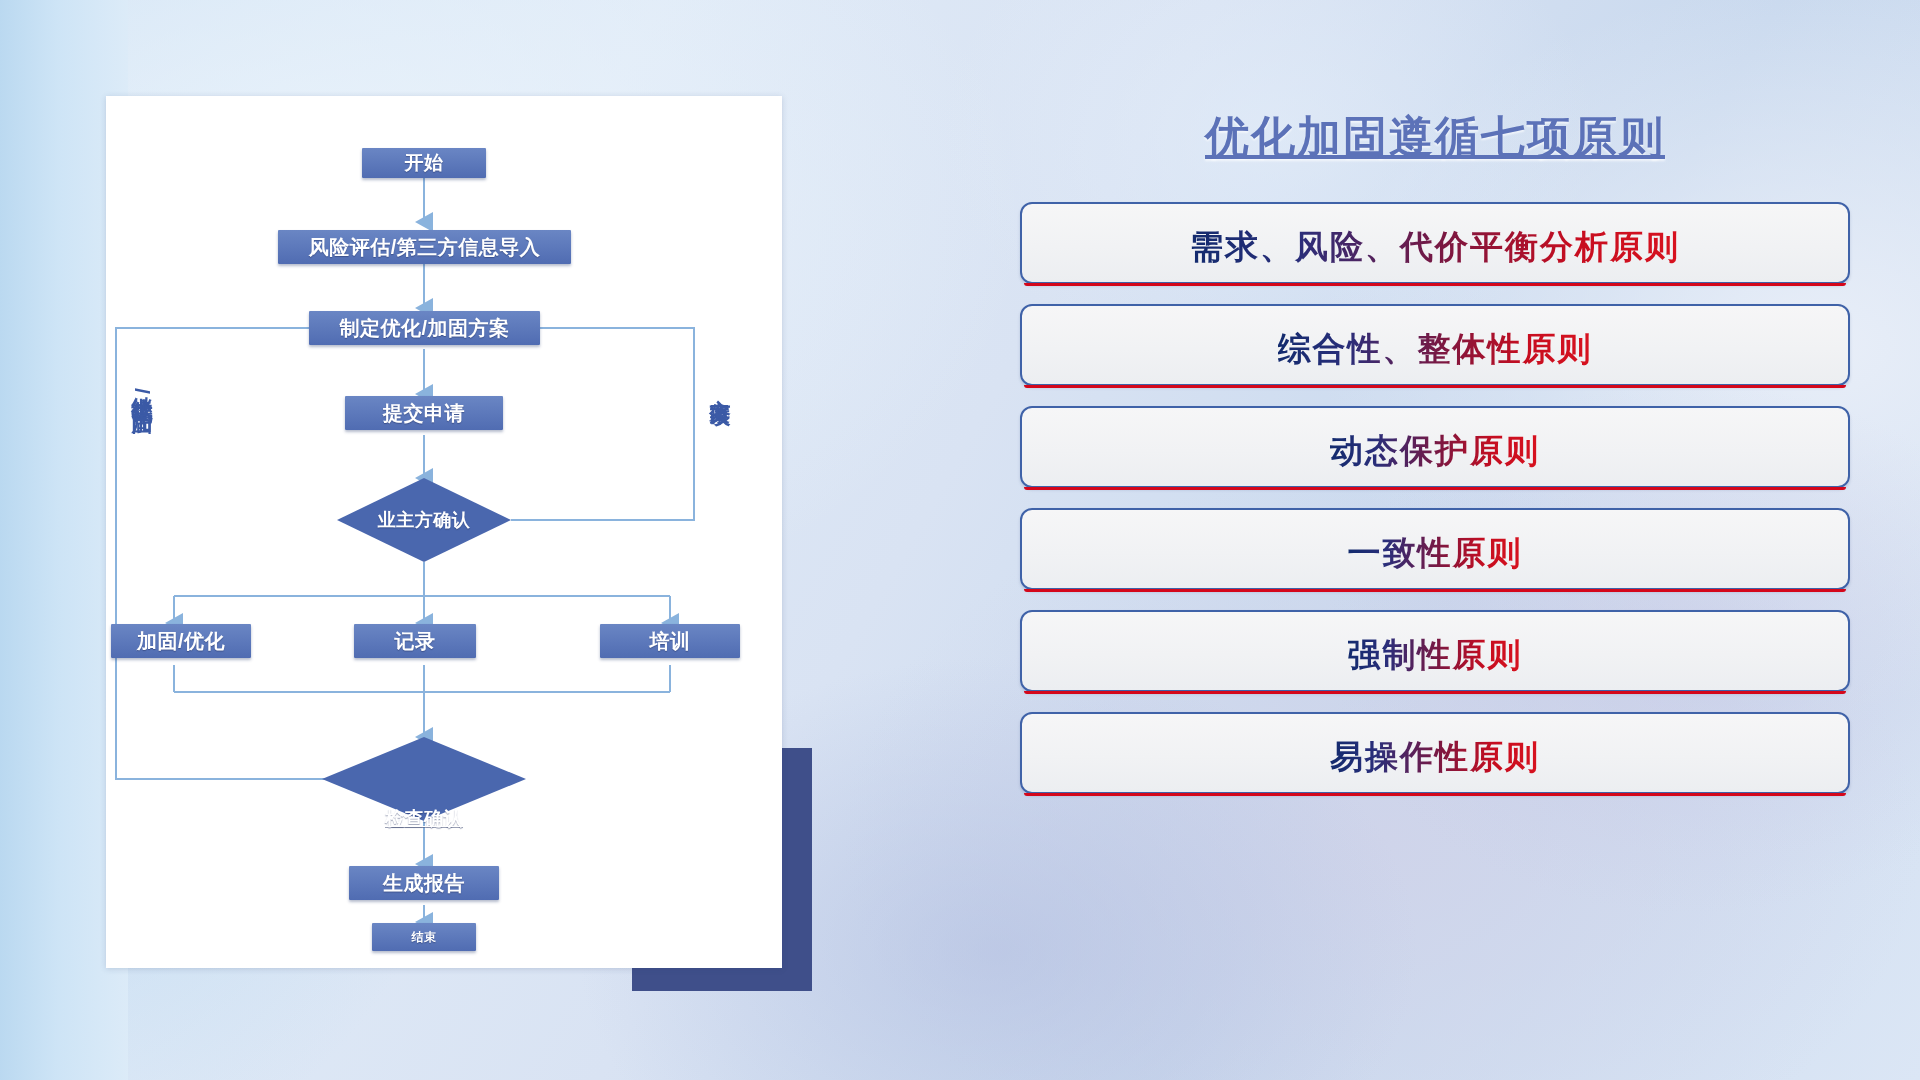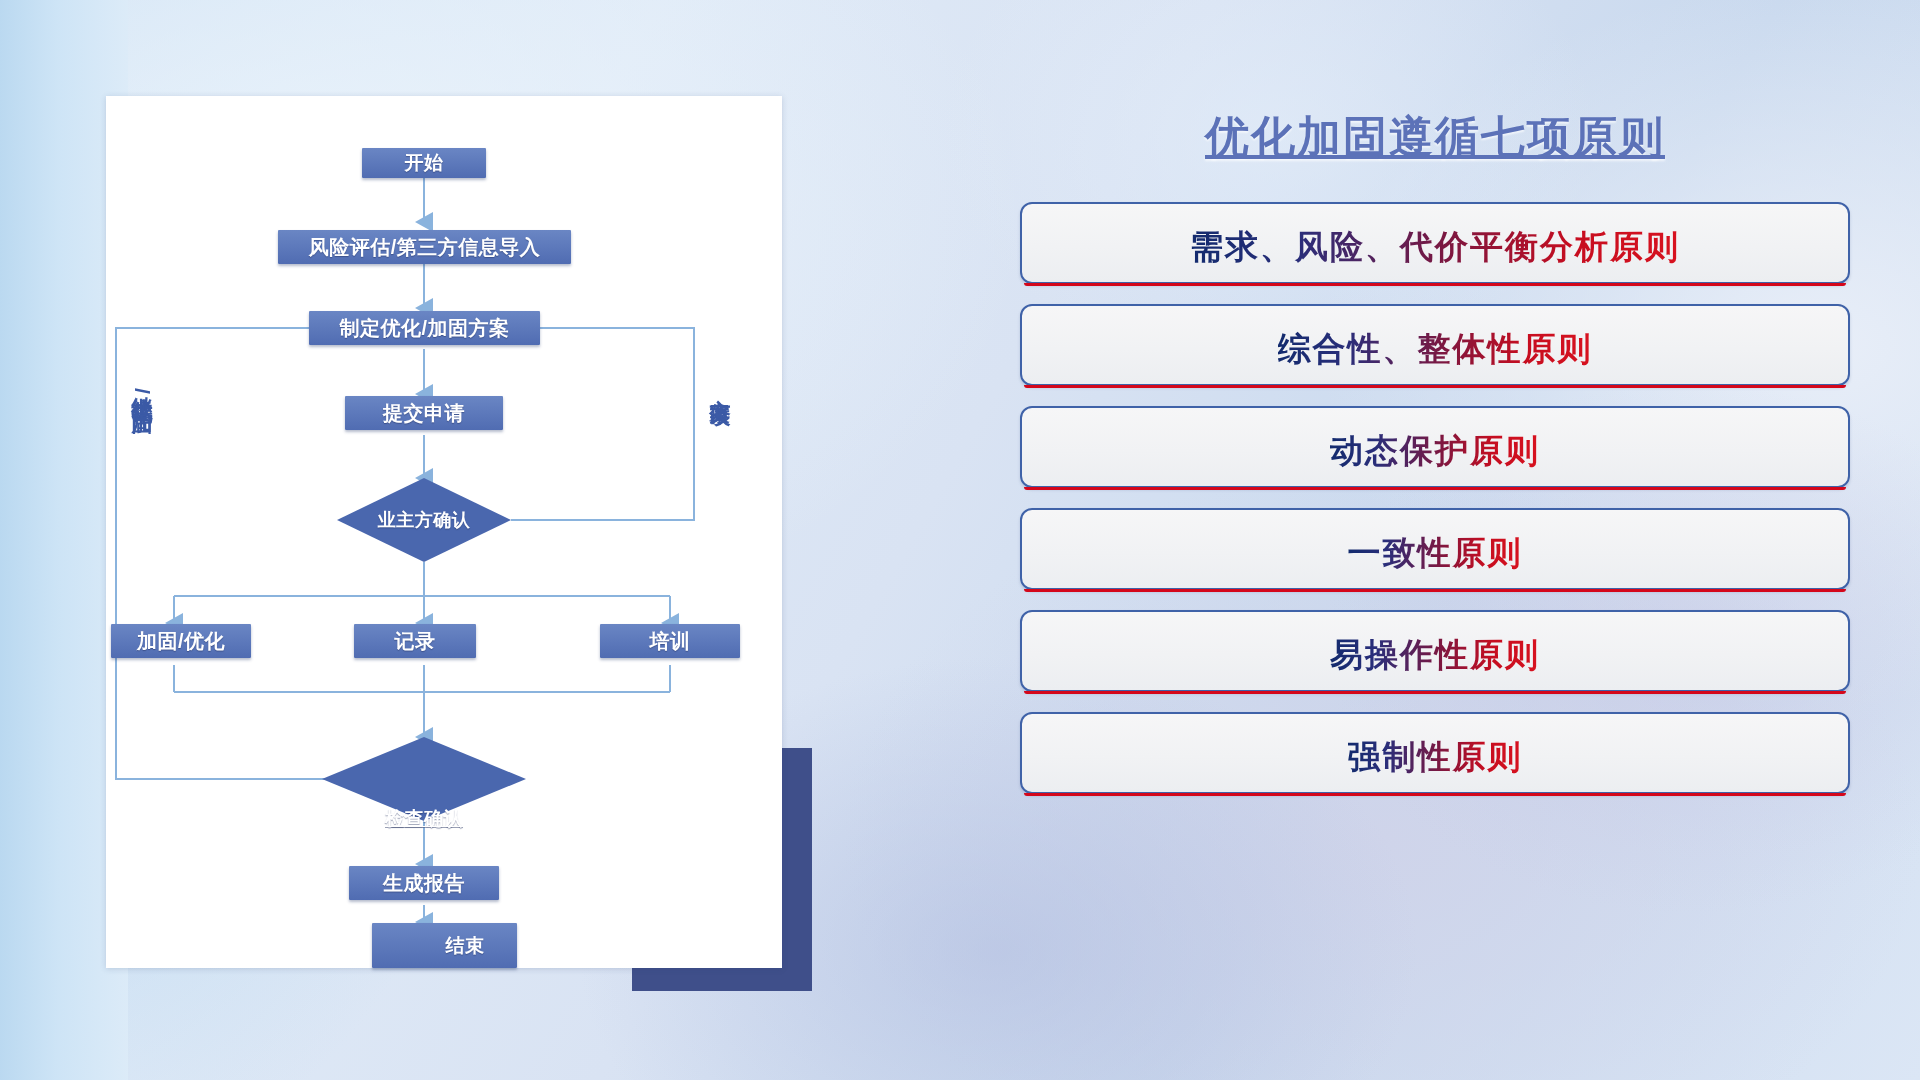--- a/index.html
+++ b/index.html
@@ -158,21 +158,21 @@
   </div>
 
   <div class="node diamond" style="left:231px;top:707px;width:174px;height:32px;font-size:19px;text-decoration:underline;">
     <span>检查确认</span>
   </div>
 
   <div class="node rect" style="left:243px;top:770px;width:150px;height:34px;font-size:20px;align-items:center;">
     <span>生成报告</span>
   </div>
 
-  <div class="node rect" style="left:266px;top:827px;width:104px;height:45px;font-size:19px;padding-left:41px;">
+  <div class="node rect" style="left:266px;top:827px;width:104px;height:28px;font-size:12px;">
     <span>结束</span>
   </div>
 
   <div class="vlabel slash" style="left:25px;top:284px;font-size:21px;line-height:22px;">继续优化/加固</div>
 
   <div class="vlabel" style="left:603px;top:286px;font-size:21px;line-height:22px;">方案修改</div>
 </div>
 
 <div id="rightpanel">
   <div id="paneltitle">优化加固遵循七项原则</div>
@@ -184,19 +184,19 @@
     <div class="card">
       <span class="card-text">综合性、整体性原则</span>
     </div>
     <div class="card">
       <span class="card-text">动态保护原则</span>
     </div>
     <div class="card">
       <span class="card-text">一致性原则</span>
     </div>
     <div class="card">
+      <span class="card-text">强制性原则</span>
+    </div>
+    <div class="card">
       <span class="card-text">易操作性原则</span>
     </div>
-    <div class="card">
-      <span class="card-text">强制性原则</span>
-    </div>
   </div>
 </div>
 
 </body></html>

